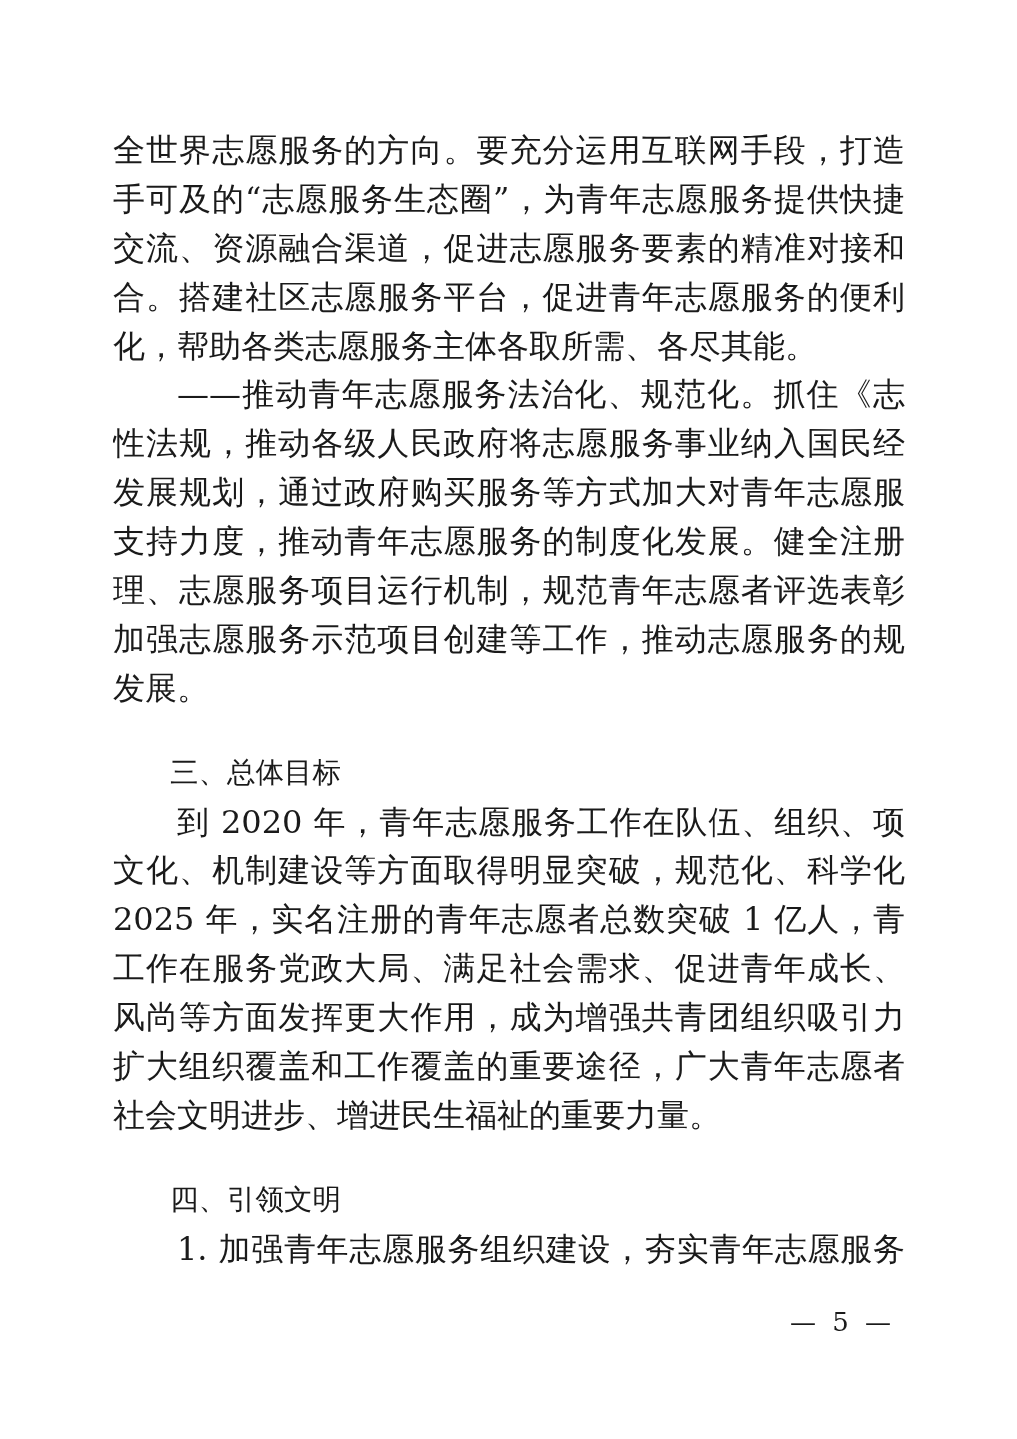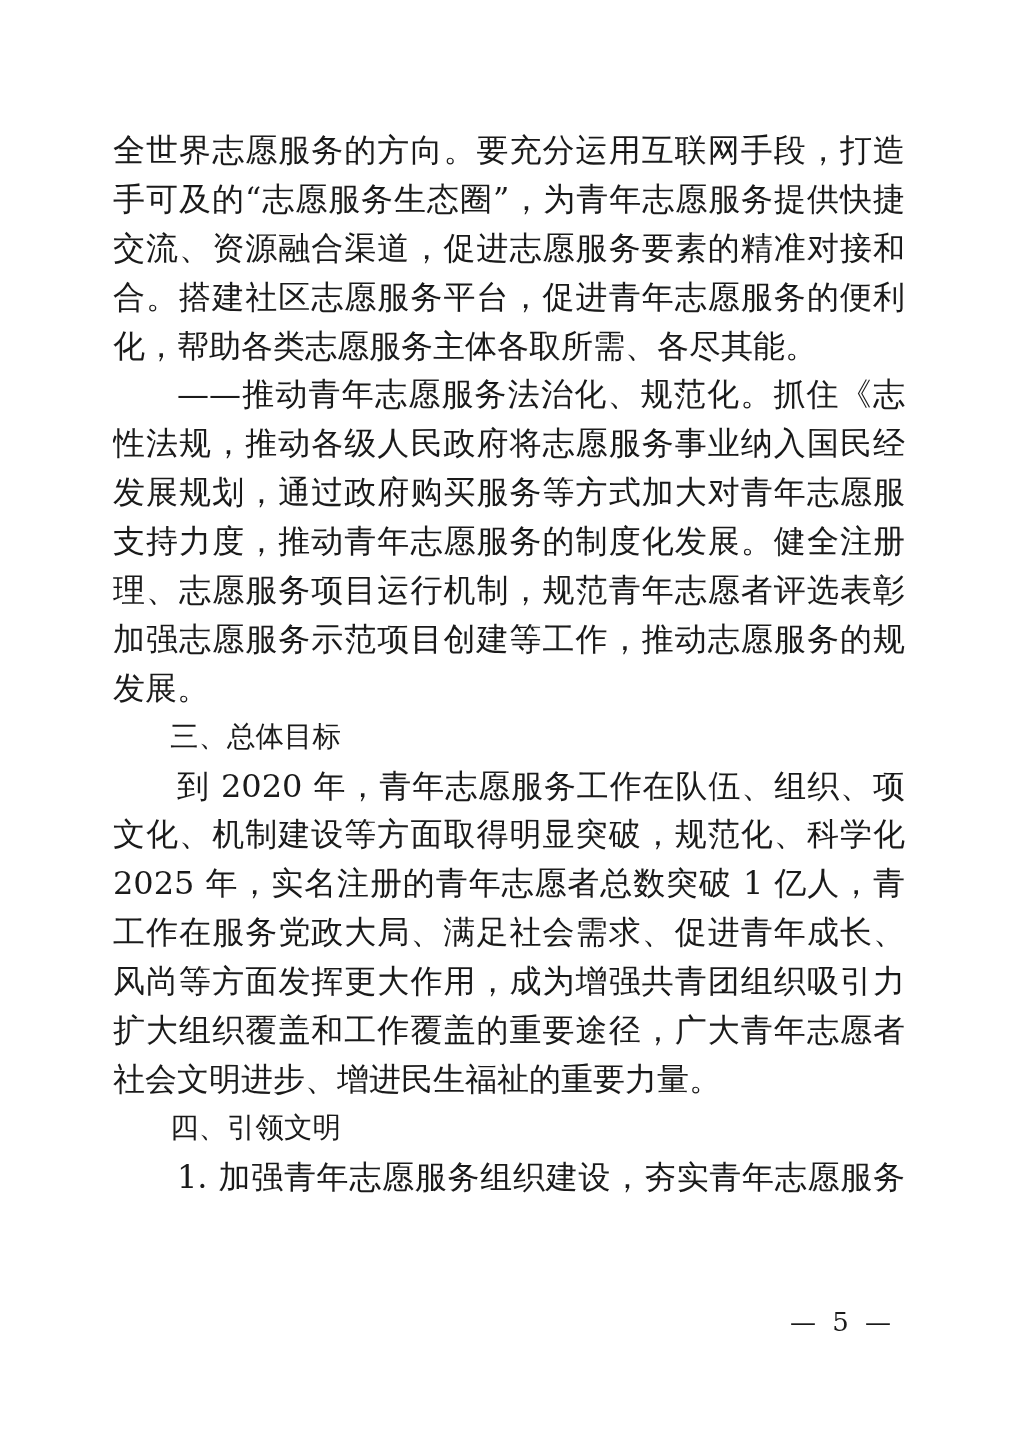--- a/index.html
+++ b/index.html
@@ -40,20 +40,21 @@
   }
   .line.indent {
     text-indent: 2em;
   }
   .line.heading {
     font-family: "DejaVu Sans", "Liberation Sans", sans-serif;
     font-weight: 700;
     font-size: 28.5px;
     text-align: left;
     text-align-last: left;
+    margin-top: 36px;
   }
   .seg.bold {
     font-weight: 400;
   }
   .page-number {
     position: absolute;
     top: 1305px;
     right: 122px;
     font-size: 26px;
     line-height: 34px;

